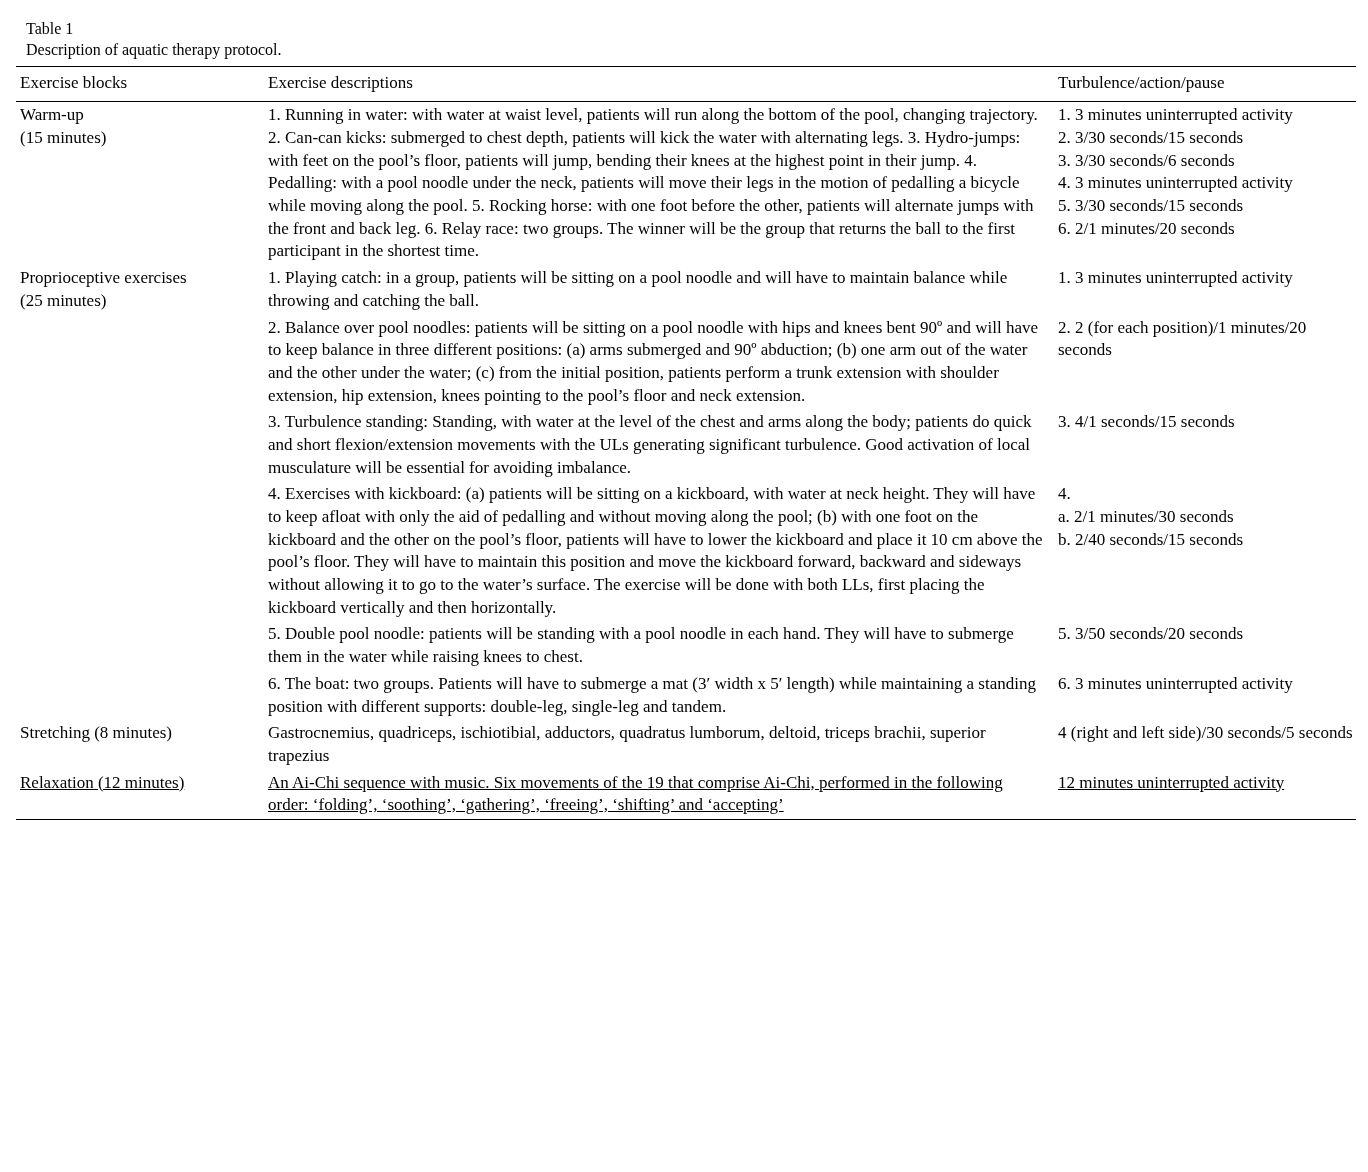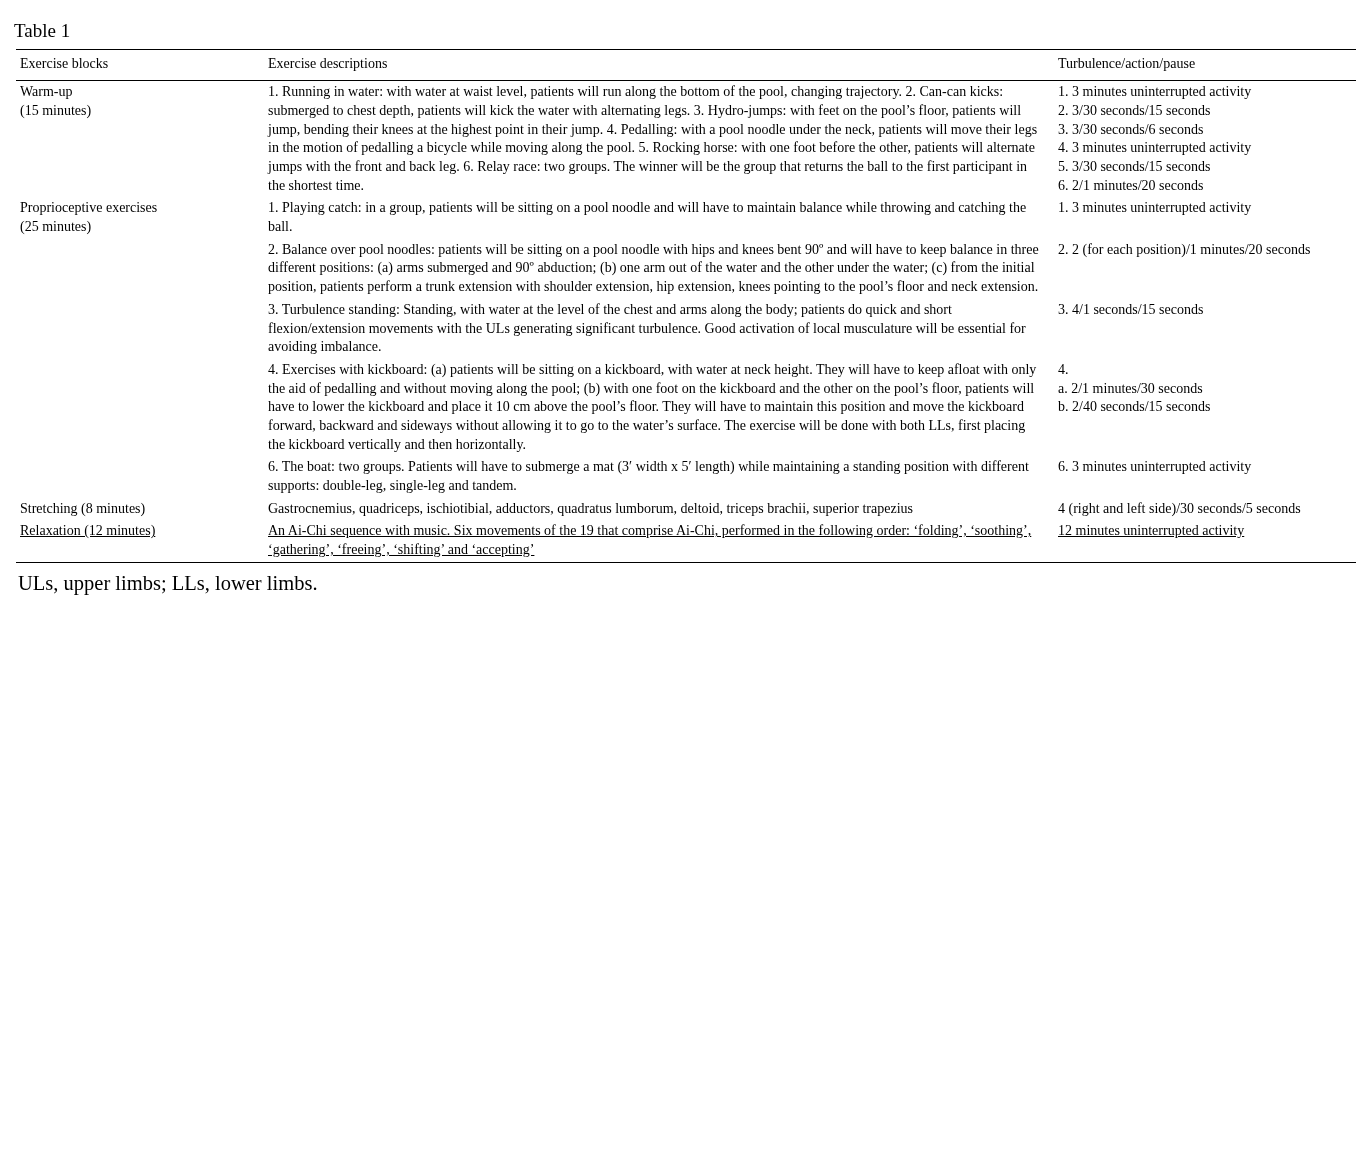--- a/index.html
+++ b/index.html
@@ -37,34 +37,34 @@
   .head-center {
     text-align: center;
     font-style: italic;
     font-size: 20.5px;
     line-height: 1;
     padding-top: 6px;
     letter-spacing: 0.1px;
   }
   
   .table-caption {
-    font-size: 19px;
+    font-size: 16px;
     line-height: 1.32;
-    margin: 0 0 6px 0;
+    margin: 0 0 6px 12px;
   }
   .caption-num { display: block; }
   .caption-text { display: block; }
 
   
   table.proto {
     width: 1340px;
     border-collapse: collapse;
     table-layout: fixed;
     margin-left: 2px;
-    font-size: 14px;
+    font-size: 17px;
   }
   table.proto col.c1 { width: 248px; }
   table.proto col.c2 { width: 790px; }
   table.proto col.c3 { width: 302px; }
 
   thead th {
     text-align: left;
     font-weight: normal;
     vertical-align: bottom;
     padding: 5px 8px 7px 4px;
@@ -99,20 +99,21 @@
   }
 </style>
 </head>
 <body>
 
 <div class="page">
 
 
   <div class="table-caption">
     <span class="caption-num">Table 1</span>
+    <span class="caption-text">Description of aquatic therapy protocol.</span>
   </div>
 
   <table class="proto">
     <colgroup>
       <col class="c1">
         <col class="c2">
         <col class="c3">
     </colgroup>
     <thead>
       <tr>
@@ -167,20 +168,27 @@
         <td></td>
         <td>4. Exercises with kickboard: (a) patients will be sitting on a kickboard, with water at neck height. They will have to keep afloat with only the aid of pedalling and without moving along the pool; (b) with one foot on the kickboard and the other on the pool’s floor, patients will have to lower the kickboard and place it 10 cm above the pool’s floor. They will have to maintain this position and move the kickboard forward, backward and sideways without allowing it to go to the water’s surface. The exercise will be done with both LLs, first placing the kickboard vertically and then horizontally.</td>
         <td class="col3">
           <span class="reps-line">4.</span>
           <span class="reps-line">a. 2/1 minutes/30 seconds</span>
           <span class="reps-line">b. 2/40 seconds/15 seconds</span>
         </td>
       </tr>
       <tr class="sub-row">
         <td></td>
+        <td>5. Double pool noodle: patients will be standing with a pool noodle in each hand. They will have to submerge them in the water while raising knees to chest.</td>
+        <td class="col3">
+          <span class="reps-line">5. 3/50 seconds/20 seconds</span>
+        </td>
+      </tr>
+      <tr class="sub-row">
+        <td></td>
         <td>6. The boat: two groups. Patients will have to submerge a mat (3′ width x 5′ length) while maintaining a standing position with different supports: double-leg, single-leg and tandem.</td>
         <td class="col3">
           <span class="reps-line">6. 3 minutes uninterrupted activity</span>
         </td>
       </tr>
 
       <tr class="sub-row first">
         <td>
           <span class="blk-title">Stretching (8 minutes)</span>
         </td>
@@ -196,15 +204,14 @@
         </td>
         <td class="rule-bot">An Ai-Chi sequence with music. Six movements of the 19 that comprise Ai-Chi, performed in the following order: ‘folding’, ‘soothing’, ‘gathering’, ‘freeing’, ‘shifting’ and ‘accepting’</td>
         <td class="rule-bot col3">
           <span class="reps-line">12 minutes uninterrupted activity</span>
         </td>
       </tr>
 
     </tbody>
   </table>
 
-  <div class="footnote">ULs, upper limbs; LLs, lower limbs.</div>
 
 </div>
 
 </body></html>

